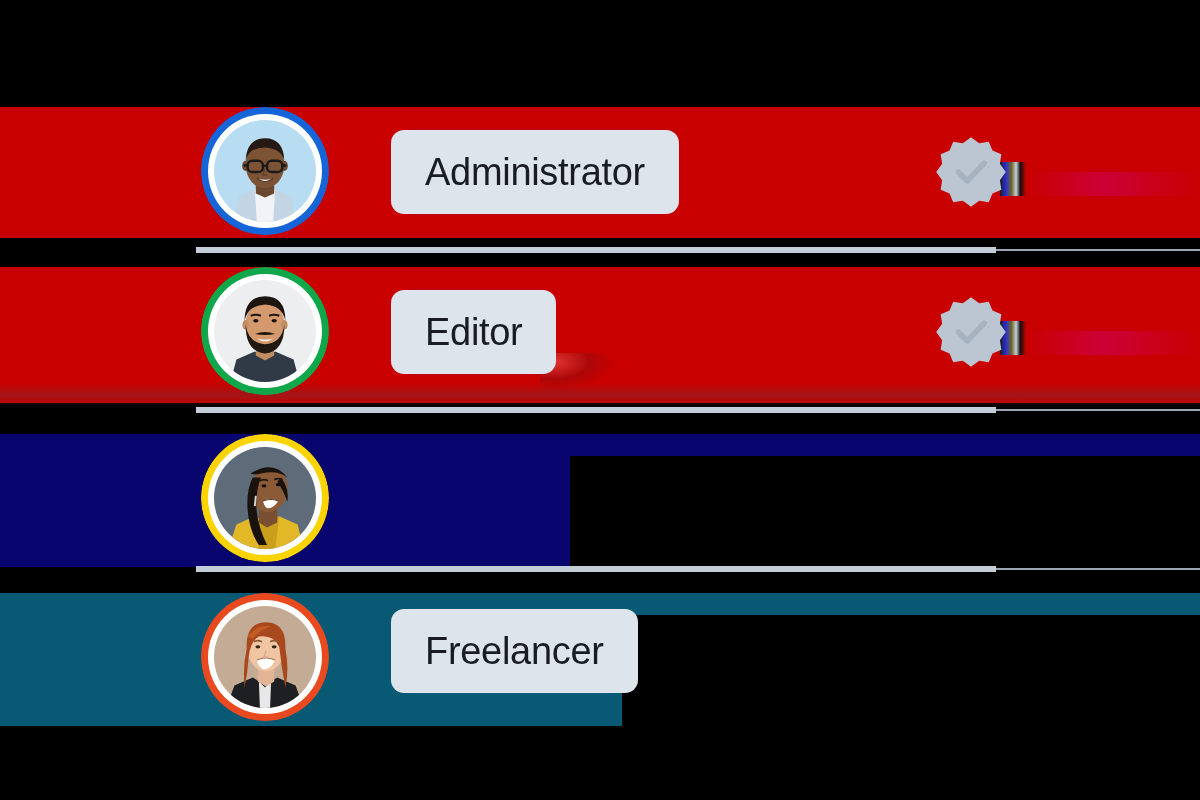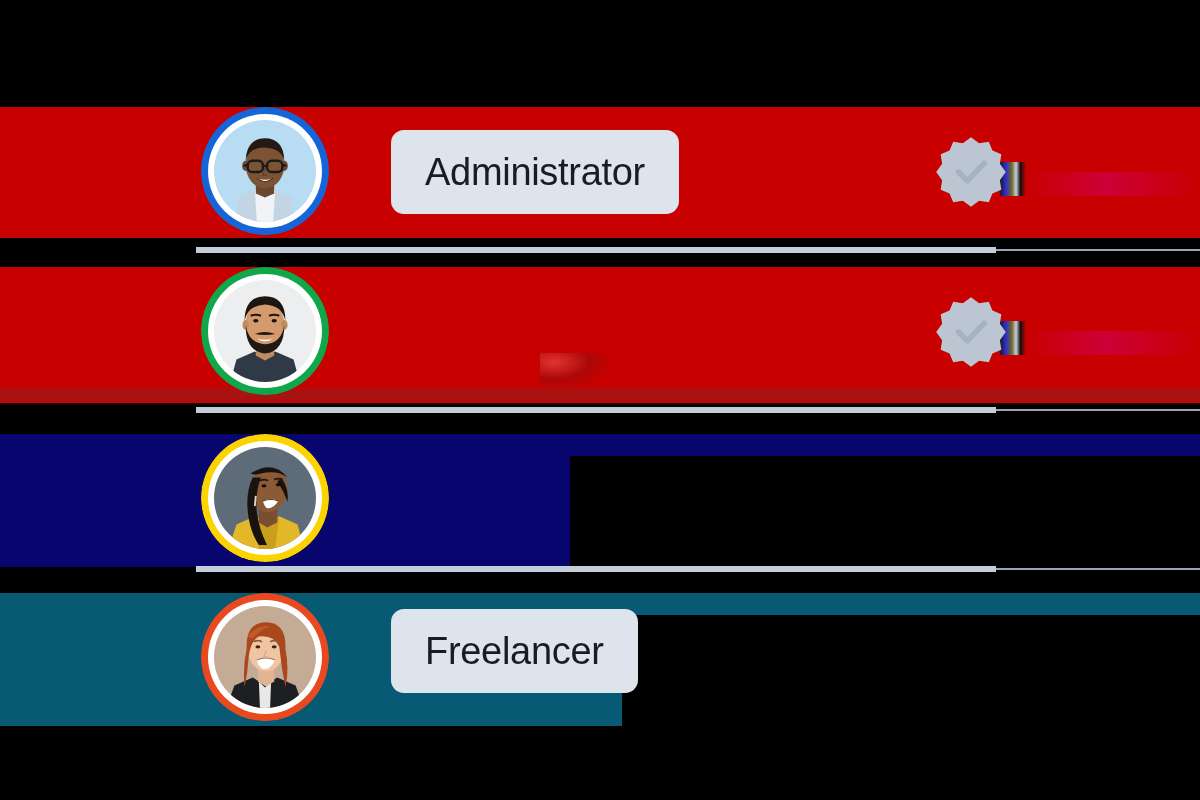--- a/index.html
+++ b/index.html
@@ -218,20 +218,23 @@
           <ellipse cx="59" cy="40" rx="2.6" ry="1.7" fill="#17100a"></ellipse>
 
           <path d="M36 35 Q41 33 46 35" stroke="#1d150f" stroke-width="2" fill="none"></path>
           <path d="M54 35 Q59 33 64 35" stroke="#1d150f" stroke-width="2" fill="none"></path>
 
           <path d="M42 57 Q50 63 58 57 Q50 60 42 57 Z" fill="#ffffff"></path>
         </svg>
       </div>
     </div>
 
+    <div class="role-pill" style="left:391px;top:37px;">
+      <span class="role-pill-text">Editor</span>
+    </div>
 
     <div class="verified-badge" style="left:934px;top:283px;position:absolute;top:42px;">
       <svg viewBox="0 0 100 100" aria-hidden="true">
         <path fill="#bcc6d2" d="M50 3 L61 11 L74 9 L79 21 L91 26 L89 39 L97 50 L89 61 L91 74 L79 79 L74 91 L61 89 L50 97 L39 89 L26 91 L21 79 L9 74 L11 61 L3 50 L11 39 L9 26 L21 21 L26 9 L39 11 Z"></path>
         <path d="M33 50 L45 62 L68 38" fill="none" stroke="#a6b2c0" stroke-width="7.5" stroke-linecap="round" stroke-linejoin="round"></path>
       </svg>
     </div>
     <div class="badge-glitch" style="left:1000px;top:68px;width:26px;height:34px;
                 background:linear-gradient(90deg,#1b1b1b 0%,#2c2ccf 22%,#6b6b28 45%,#c9cdd3 62%,#111 78%,#c80000 100%);"></div>
     <div class="badge-glitch" style="left:1026px;top:78px;width:174px;height:24px;

